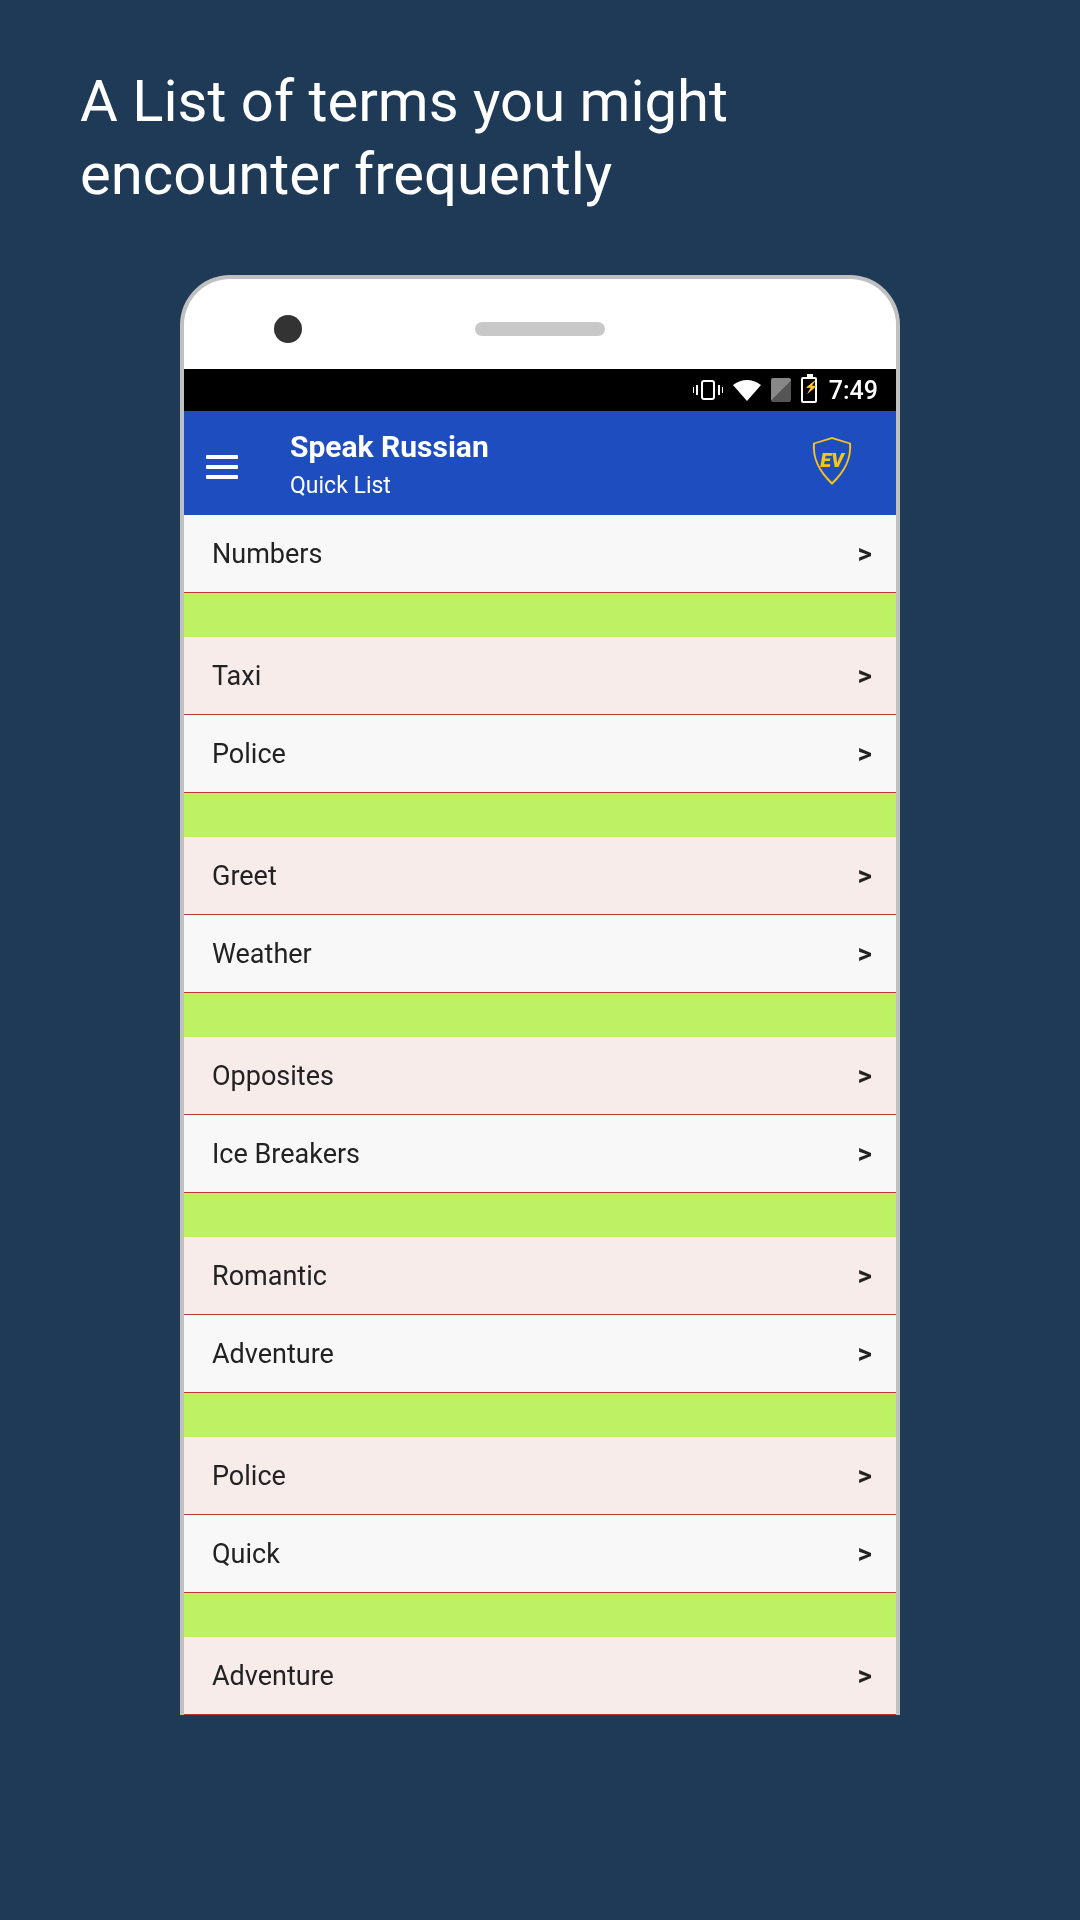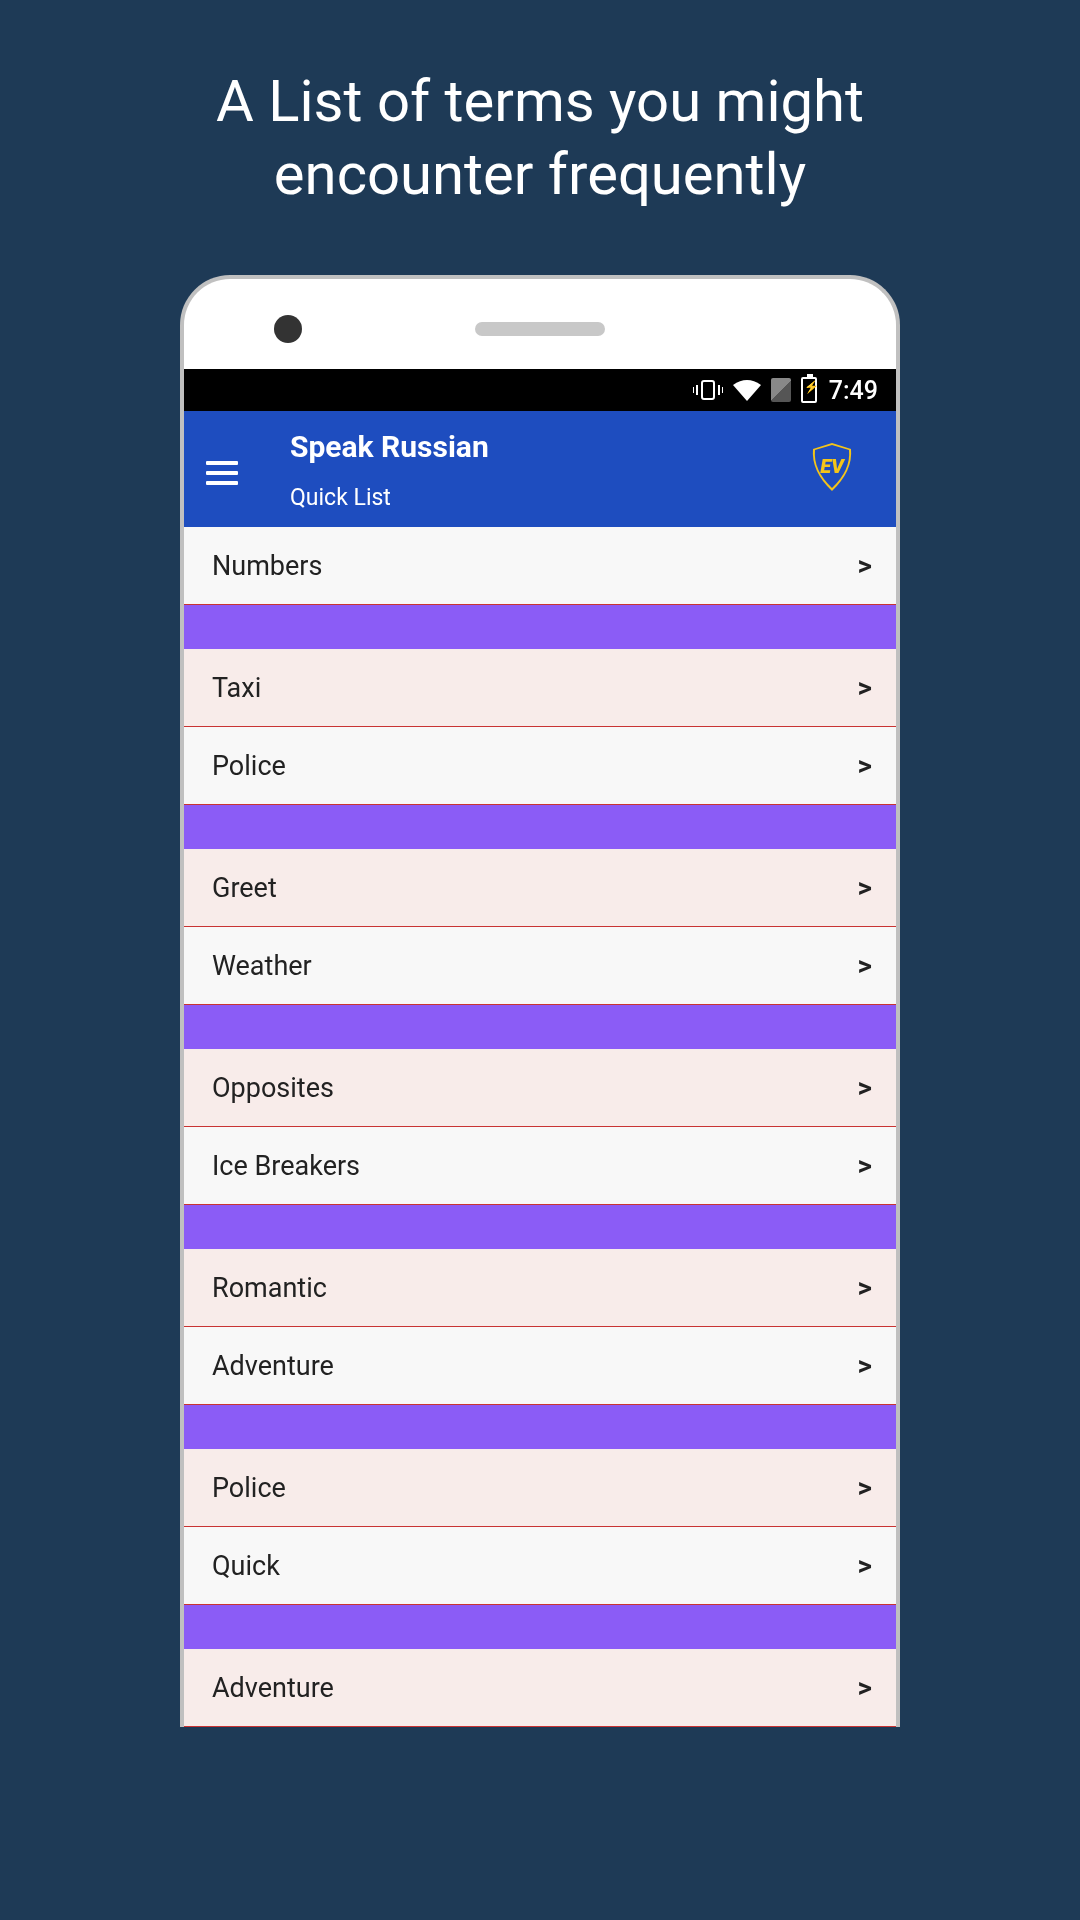--- a/index.html
+++ b/index.html
@@ -12,21 +12,21 @@
       width: 1080px;
       height: 1920px;
       background-color: #1e3a56;
       font-family: -apple-system, BlinkMacSystemFont, 'Segoe UI', Roboto, sans-serif;
       overflow: hidden;
       position: relative;
     }
     
     .promo-text {
       color: white;
-      text-align: center;
+      text-align: left;
       font-size: 58px;
       font-weight: 400;
       padding: 65px 80px 40px;
       line-height: 1.25;
     }
     
     .phone-frame {
       position: absolute;
       left: 50%;
       transform: translateX(-50%);
@@ -165,32 +165,32 @@
     }
     
     .app-title {
       font-size: 30px;
       font-weight: 700;
     }
     
     .app-subtitle {
       font-size: 23px;
       font-weight: 400;
-      margin-top: 20px;
+      margin-top: 8px;
     }
     
     .shield-icon {
       position: absolute;
       right: 43px;
       top: 50%;
       transform: translateY(-50%);
     }
     
     .list-container {
-      background: #8b5cf6;
+      background: #bef264;
       border-radius: 9px;
     }
     
     .list-item {
       display: flex;
       justify-content: space-between;
       align-items: center;
       padding: 22px 24px 22px 28px;
       border-bottom: 1px solid #c93333;
       font-size: 27px;

